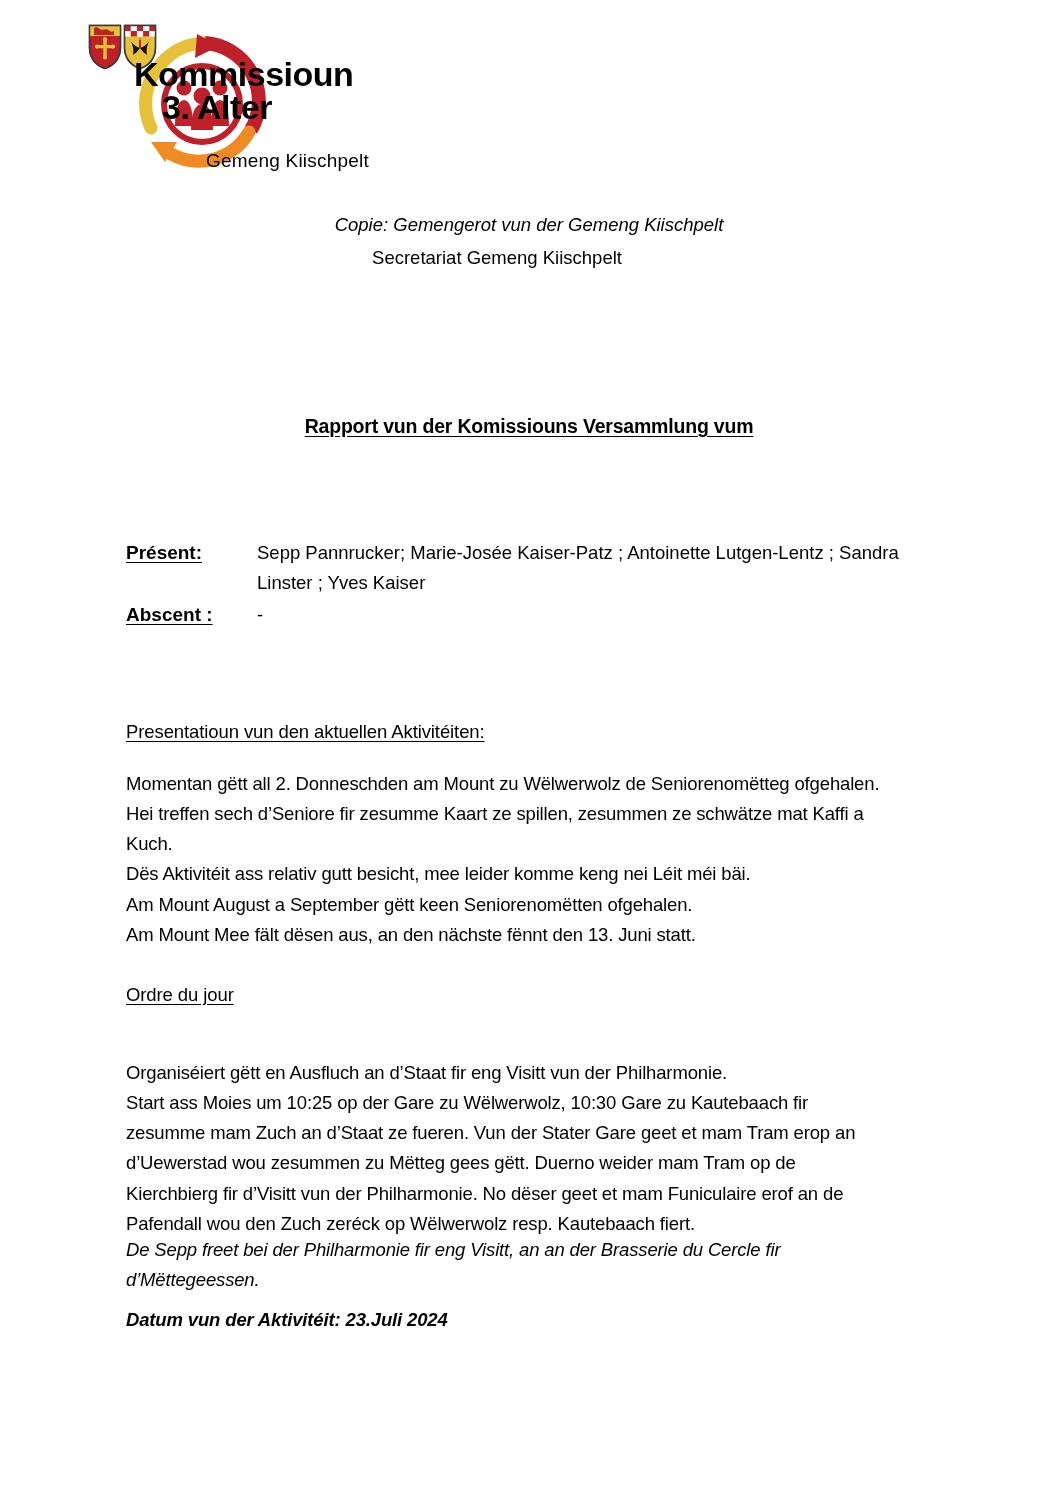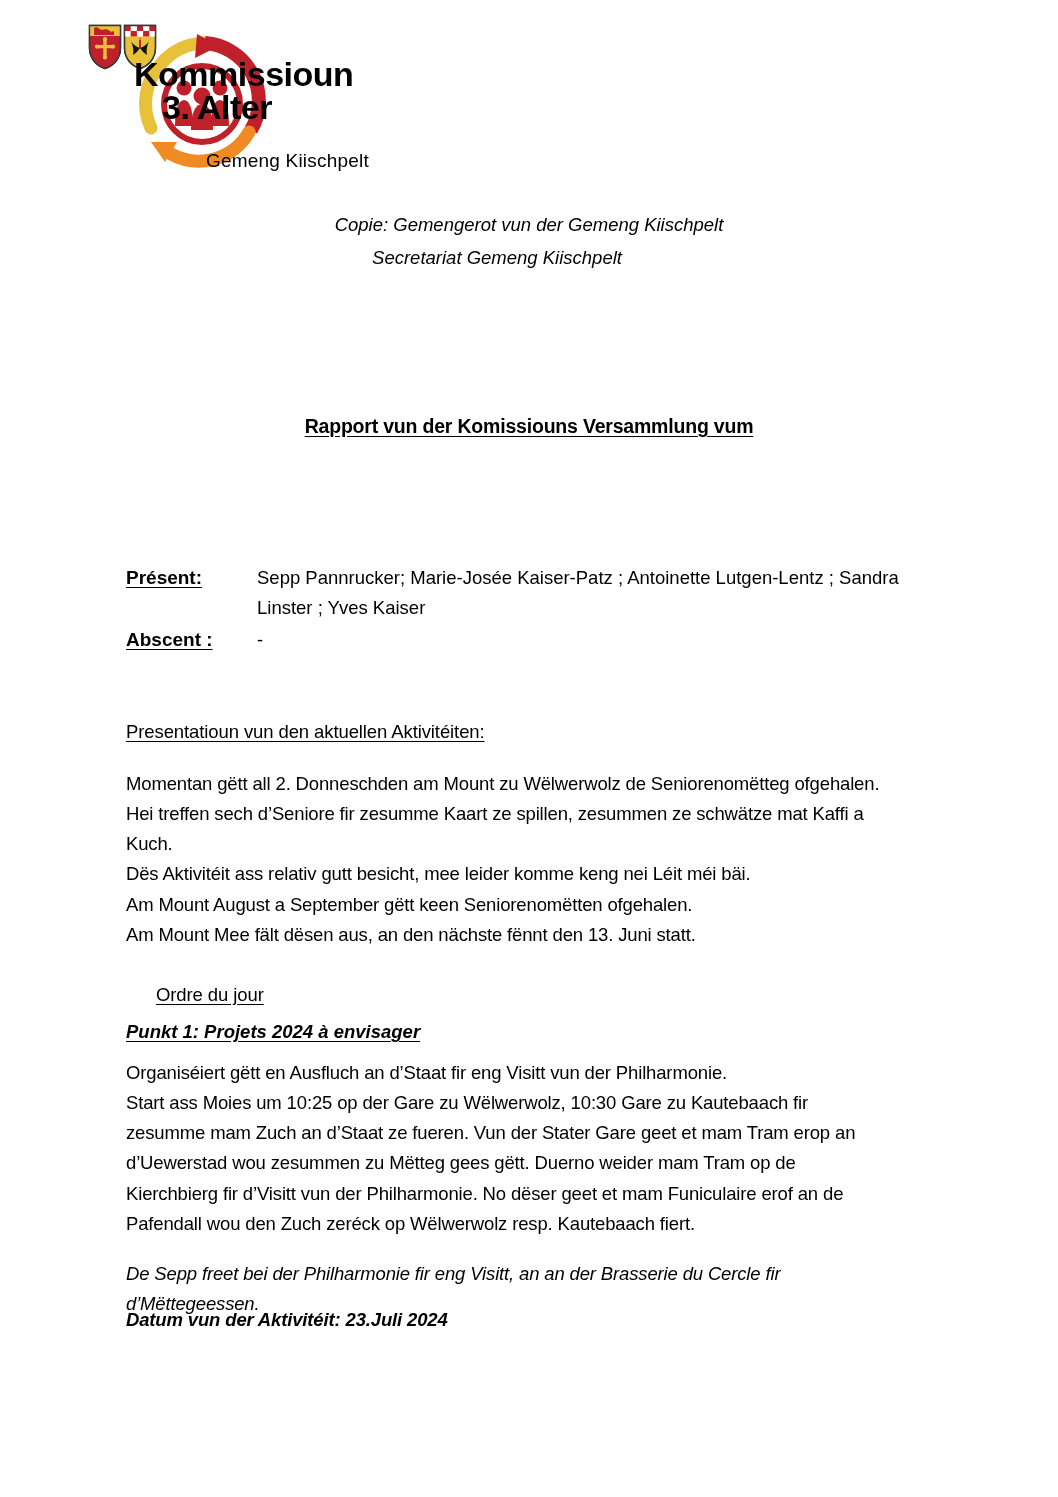--- a/index.html
+++ b/index.html
@@ -96,21 +96,20 @@
   }
   .copie-2 {
     position: absolute;
     left: 0;
     top: 247px;
     width: 1058px;
     text-align: center;
     padding-right: 64px;
     box-sizing: border-box;
     font-size: 18.5px;
-    font-style: italic;
   }
 
   
   .report-title-1 {
     position: absolute;
     left: 0;
     top: 415px;
     width: 1058px;
     text-align: center;
     padding-right: 0px;
@@ -132,21 +131,20 @@
     letter-spacing: -0.2px;
   }
   .u { text-decoration: underline; text-underline-offset: 3px; }
 
   
   .attendance {
     position: absolute;
     left: 126px;
     top: 538px;
     width: 800px;
-    margin-top: 25px;
   }
   .att-row {
     display: flex;
     align-items: flex-start;
   }
   .att-row + .att-row { margin-top: 2px; }
   .att-label {
     width: 131px;
     flex: 0 0 131px;
     font-size: 19px;
@@ -184,35 +182,34 @@
   .para {
     font-size: 18.5px;
     line-height: 1.63;
     letter-spacing: -0.15px;
   }
   .para-italic {
     font-size: 18.5px;
     line-height: 1.63;
     font-style: italic;
     letter-spacing: -0.15px;
-    margin-top: 24px;
   }
   .para-bold-italic {
     font-size: 18.5px;
     line-height: 1.63;
     font-style: italic;
     font-weight: 700;
     letter-spacing: -0.15px;
   }
 
   #s-presentation { top: 721px; }
   #s-presentation .para { margin-top: 26px; }
   #s-presentation .para + .para { margin-top: 0; }
 
-  #s-ordre { top: 984px; margin-left: 30px; }
+  #s-ordre { top: 984px; }
   #s-punkt1 { top: 1021px; }
   #s-punkt1-body { top: 1058px; }
   #s-sepp { top: 1235px; }
   #s-datum { top: 1305px; }
 </style>
 </head>
 <body>
 
 <div class="page">
 
@@ -312,23 +309,20 @@
     <div class="para">Momentan gëtt all 2. Donneschden am Mount zu Wëlwerwolz de Seniorenomëtteg ofgehalen. Hei treffen sech d’Seniore fir zesumme Kaart ze spillen, zesummen ze schwätze mat Kaffi a Kuch.</div>
     <div class="para">Dës Aktivitéit ass relativ gutt besicht, mee leider komme keng nei Léit méi bäi.</div>
     <div class="para">Am Mount August a September gëtt keen Seniorenomëtten ofgehalen.</div>
     <div class="para">Am Mount Mee fält dësen aus, an den nächste fënnt den 13. Juni statt.</div>
   </div>
 
   <div class="section" id="s-ordre">
     <div class="sec-head">Ordre du jour</div>
   </div>
 
-  <div class="section" id="s-punkt1">
-    <div class="sec-head-italic">Punkt 1: Projets 2024 à envisager</div>
-  </div>
 
   <div class="section" id="s-punkt1-body">
     <div class="para">Organiséiert gëtt en Ausfluch an d’Staat fir eng Visitt vun der Philharmonie.</div>
     <div class="para">Start ass Moies um 10:25 op der Gare zu Wëlwerwolz, 10:30 Gare zu Kautebaach fir zesumme mam Zuch an d’Staat ze fueren. Vun der Stater Gare geet et mam Tram erop an d’Uewerstad wou zesummen zu Mëtteg gees gëtt. Duerno weider mam Tram op de Kierchbierg fir d’Visitt vun der Philharmonie. No dëser geet et mam Funiculaire erof an de Pafendall wou den Zuch zeréck op Wëlwerwolz resp. Kautebaach fiert.</div>
   </div>
 
   <div class="section" id="s-sepp">
     <div class="para-italic">De Sepp freet bei der Philharmonie fir eng Visitt, an an der Brasserie du Cercle fir d’Mëttegeessen.</div>
   </div>
 

